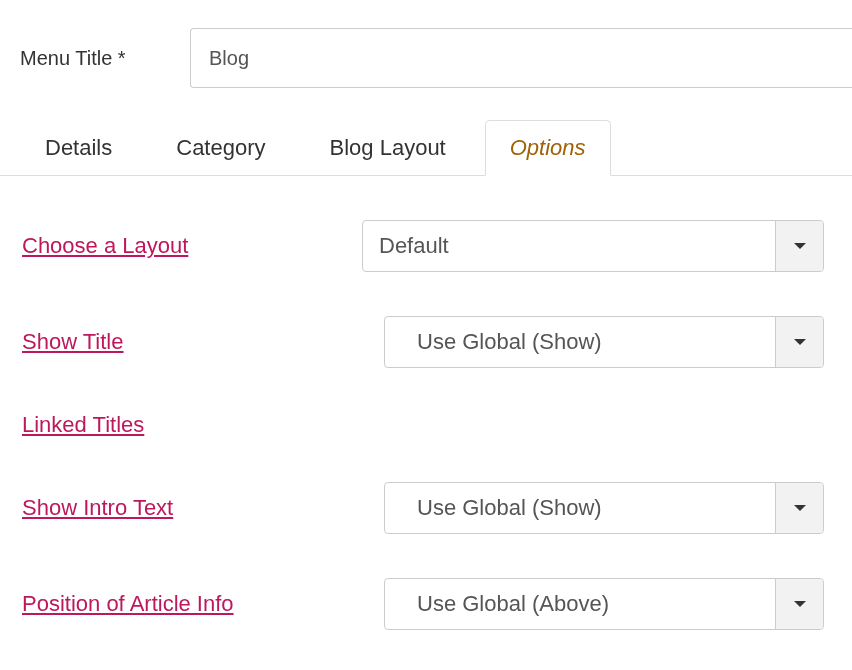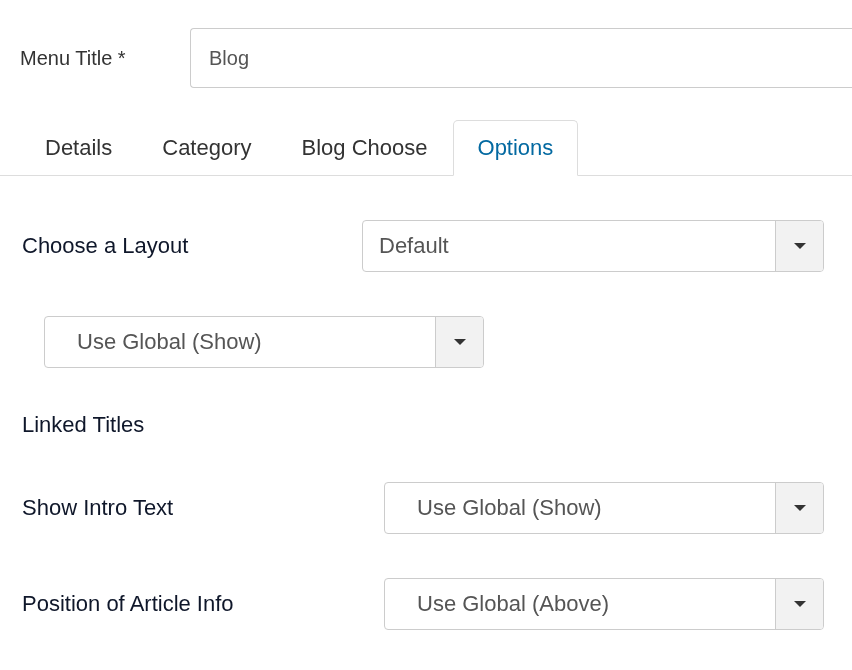--- a/index.html
+++ b/index.html
@@ -37,54 +37,56 @@
       outline: none;
       background: #fff;
     }
 
     
     .tabs {
       display: flex;
       align-items: flex-end;
       border-bottom: 1px solid #ddd;
       padding: 18px 4px 0 20px;
-      gap: 0;
+      gap: 14px;
     }
     .tab {
       font-size: 22px;
       color: #333;
       padding: 14px 24px 14px 24px;
       cursor: pointer;
       border: 1px solid transparent;
       border-bottom: none;
       position: relative;
     }
     .tab.active {
-      color: #0369a1;
+      color: #a16207;
       border: 1px solid #ddd;
       border-bottom: 1px solid #fff;
       border-radius: 5px 5px 0 0;
       background: #fff;
       margin-bottom: -1px;
+      font-style: italic;
     }
 
     
     .form {
       padding: 44px 26px 0 22px;
     }
     .form-row {
       display: flex;
       align-items: center;
       margin-bottom: 44px;
     }
     .form-label {
       width: 340px;
       font-size: 22px;
-      color: #0f172a;
+      color: #be185d;
       flex-shrink: 0;
+      text-decoration: underline;
     }
     .select-wrap {
       flex: 1;
       display: flex;
       align-items: stretch;
       border: 1px solid #ccc;
       border-radius: 4px;
       overflow: hidden;
       height: 52px;
       background: #fff;
@@ -122,37 +124,38 @@
 <div class="container">
 
   <div class="title-row">
     <label class="title-label">Menu Title *</label>
     <input class="title-input" type="text" value="Blog" style="">
   </div>
 
   <div class="tabs">
     <div class="tab">Details</div>
     <div class="tab">Category</div>
-    <div class="tab">Blog Choose</div>
+    <div class="tab">Blog Layout</div>
     <div class="tab active">Options</div>
   </div>
 
   <div class="form">
 
     <div class="form-row">
       <div class="form-label">Choose a Layout</div>
       <div class="select-wrap wide">
         <div class="select-value">Default</div>
         <div class="select-arrow">
           <div class="caret"></div>
         </div>
       </div>
     </div>
 
     <div class="form-row">
+      <div class="form-label">Show Title</div>
       <div class="select-wrap med">
         <div class="select-value">Use Global (Show)</div>
         <div class="select-arrow">
           <div class="caret"></div>
         </div>
       </div>
     </div>
 
     <div class="form-row">
       <div class="form-label">Linked Titles</div>

